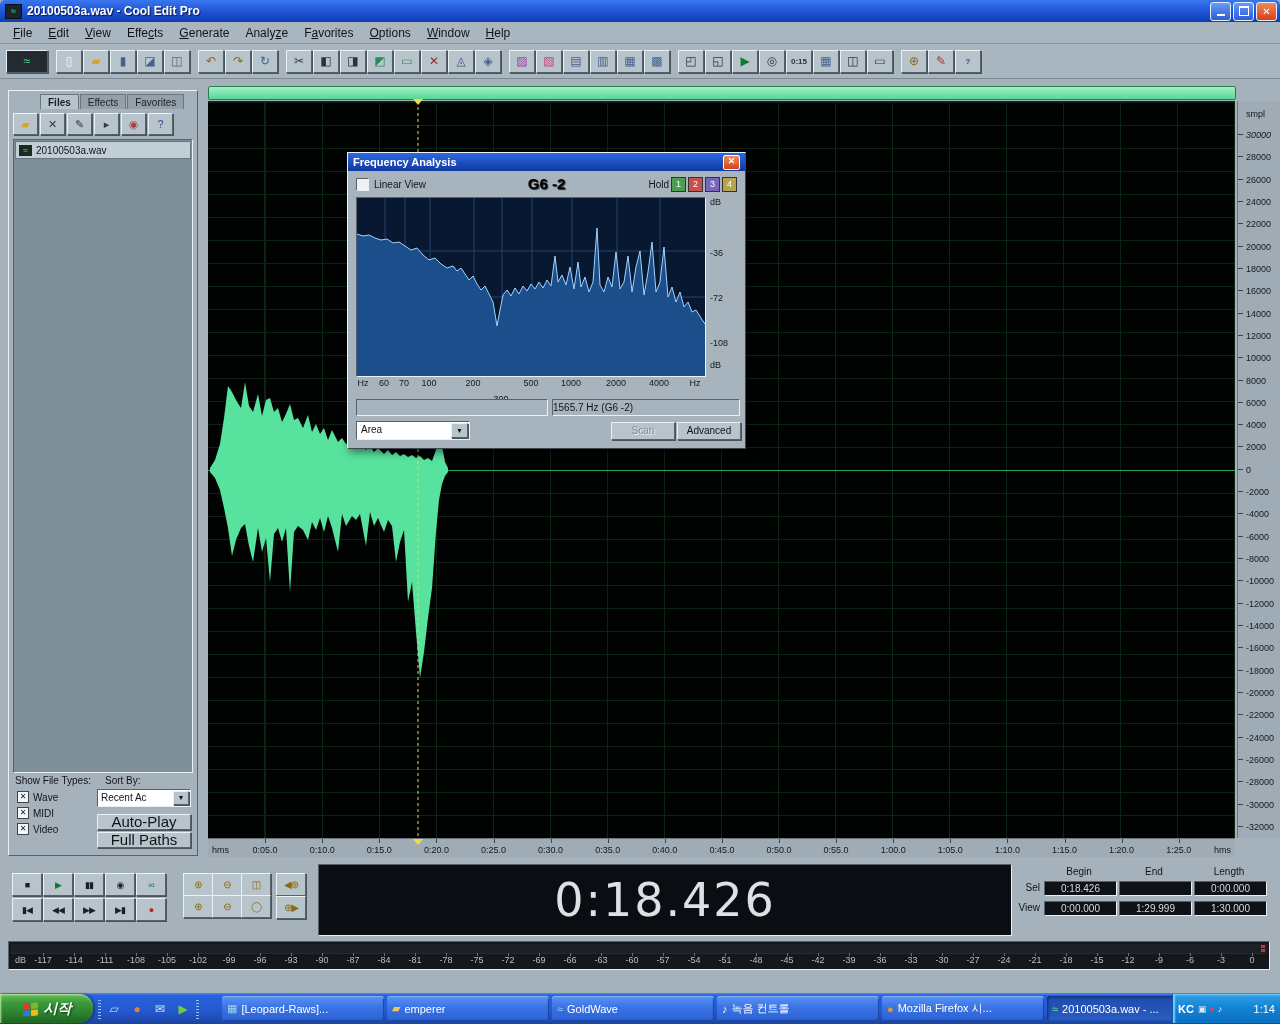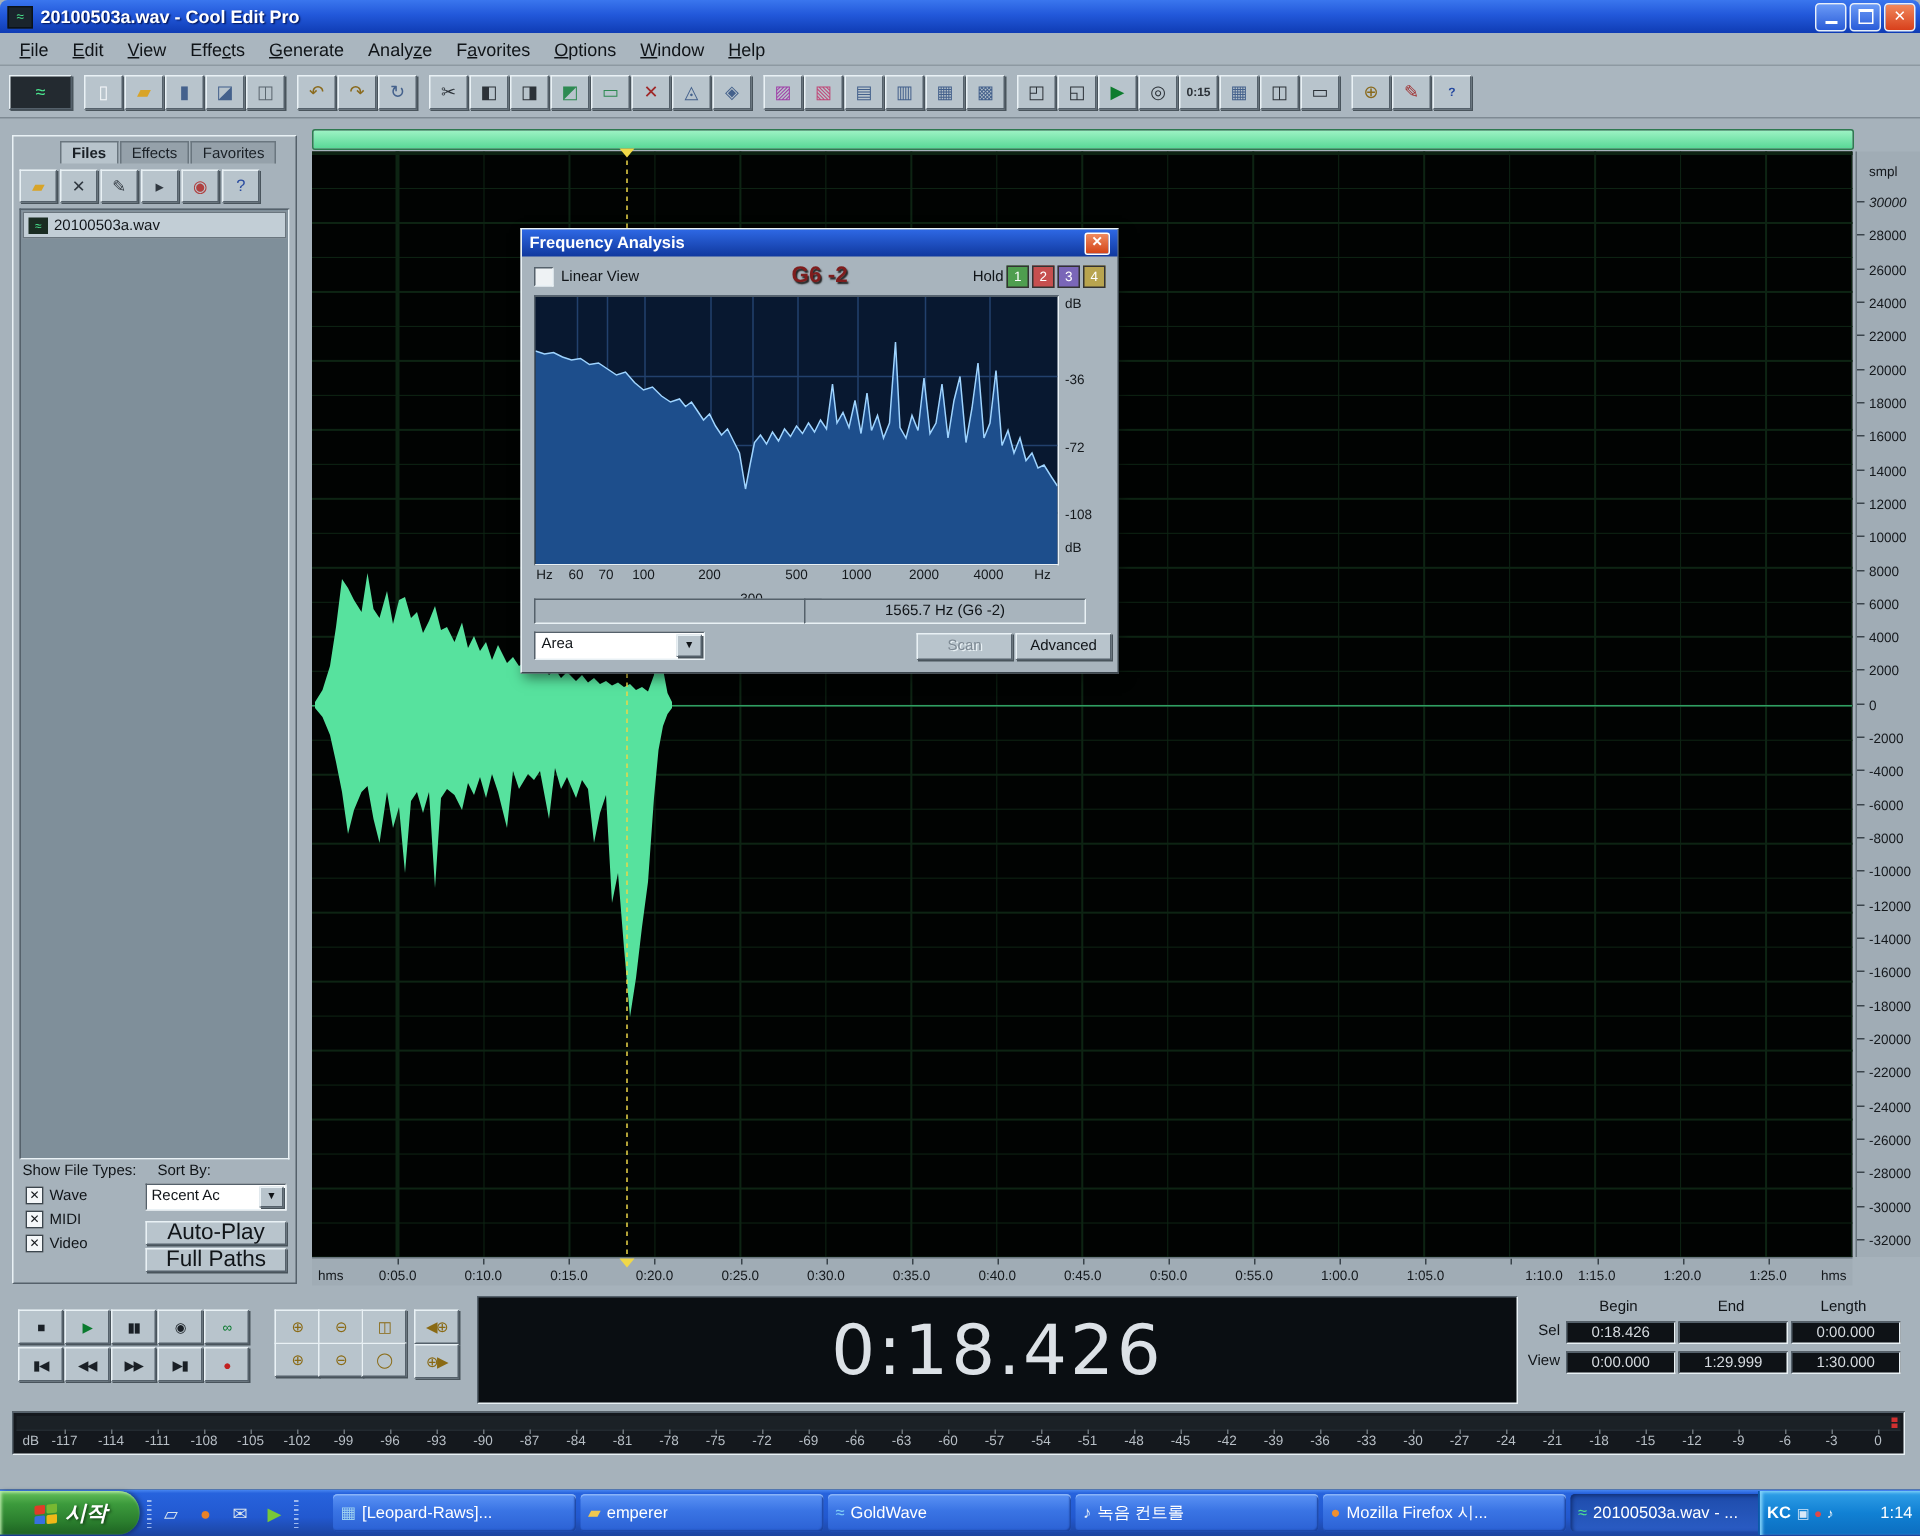--- a/index.html
+++ b/index.html
@@ -76,21 +76,21 @@
 
   
   .freqdlg{position:absolute;left:347px;top:152px;width:397px;height:295px;background:#a8b4bd;z-index:20;
     border:1px solid;border-color:#e9f1f5 #3c464e #3c464e #e9f1f5;box-shadow:2px 3px 8px rgba(0,0,0,.5);}
   .dlg-title{height:18px;background:linear-gradient(180deg,#2e68e4,#10389e);color:#fff;font-size:11px;font-weight:bold;
     display:flex;align-items:center;padding:0 5px;}
   .dlg-close{margin-left:auto;width:15px;height:13px;background:linear-gradient(180deg,#ee8a60,#d44316);
     border:1px solid #fff;border-radius:2px;color:#fff;font-size:9px;line-height:11px;text-align:center;}
   .lv-row{position:absolute;left:8px;top:25px;display:flex;align-items:center;gap:5px;font-size:10px;color:#101418;}
   .lv-cb{width:11px;height:11px;background:#eef2f4;border:1px solid;border-color:#55616b #e9f1f5 #e9f1f5 #55616b;}
-  .note-readout{position:absolute;left:0;right:0;top:22px;text-align:center;font-size:15px;font-weight:bold;color:#7f1d1d;
+  .note-readout{position:absolute;left:0;right:0;top:22px;text-align:center;font-size:15px;font-weight:bold;color:#000000;
     text-shadow:1px 1px 1px #222;pointer-events:none;}
   .hold-row{position:absolute;right:8px;top:24px;display:flex;align-items:center;gap:2px;font-size:10px;color:#101418;}
   .holdbtn{width:13px;height:13px;font-size:9px;line-height:13px;text-align:center;color:#fff;border:1px solid #333;}
   .graph{position:absolute;left:8px;top:44px;width:348px;height:178px;background:#081830;
     border:1px solid;border-color:#55616b #e9f1f5 #e9f1f5 #55616b;}
   .dbruler{position:absolute;left:360px;top:44px;width:34px;height:178px;}
   .db-label{position:absolute;left:2px;font-size:9px;color:#14181c;}
   .hzstrip{position:absolute;left:8px;top:224px;width:348px;height:13px;}
   .hz-label{position:absolute;top:1px;font-size:9px;color:#14181c;transform:translateX(-50%);}
   .statusbox{position:absolute;top:246px;height:15px;background:#a8b4bd;font-size:10px;color:#101418;
@@ -374,21 +374,21 @@
         <div class="tl-label" style="left: 513.9px;">0:45.0</div>
         <div class="tl-tick" style="left: 571px;"></div>
         <div class="tl-label" style="left: 571px;">0:50.0</div>
         <div class="tl-tick" style="left: 628.1px;"></div>
         <div class="tl-label" style="left: 628.1px;">0:55.0</div>
         <div class="tl-tick" style="left: 685.2px;"></div>
         <div class="tl-label" style="left: 685.2px;">1:00.0</div>
         <div class="tl-tick" style="left: 742.3px;"></div>
         <div class="tl-label" style="left: 742.3px;">1:05.0</div>
         <div class="tl-tick" style="left: 799.4px;"></div>
-        <div class="tl-label" style="left: 799.4px; margin-left: 22px;">1:10.0</div>
+        <div class="tl-label" style="left: 799.4px;">1:10.0</div>
         <div class="tl-tick" style="left: 856.5px;"></div>
         <div class="tl-label" style="left: 856.5px;">1:15.0</div>
         <div class="tl-tick" style="left: 913.6px;"></div>
         <div class="tl-label" style="left: 913.6px;">1:20.0</div>
         <div class="tl-tick" style="left: 970.7px;"></div>
         <div class="tl-label" style="left: 970.7px;">1:25.0</div>
       </div>
 
     <div class="freqdlg">
       <div class="dlg-title">
@@ -439,21 +439,21 @@
           <div class="hz-label" style="left: 73px;">100</div>
           <div class="hz-label" style="left: 117px;">200</div>
           <div class="hz-label" style="left: 145px; margin-top: 16px;">300</div>
           <div class="hz-label" style="left: 175px;">500</div>
           <div class="hz-label" style="left: 215px;">1000</div>
           <div class="hz-label" style="left: 260px;">2000</div>
           <div class="hz-label" style="left: 303px;">4000</div>
           <div class="hz-label" style="left: 339px;">Hz</div>
         </div>
       <div class="statusbox" style="left:8px;width:190px"></div>
-      <div class="statusbox" style="left:188px;width:186px;text-align:center">1565.7 Hz (G6 -2)</div>
+      <div class="statusbox" style="left:204px;width:186px;">1565.7 Hz (G6 -2)</div>
       <div class="modedrop">
         <span class="val">Area</span>
         <span class="modearrow btn3d">▼</span>
       </div>
       <div class="dlgbtn btn3d disabled" style="left:263px">Scan</div>
       <div class="dlgbtn btn3d" style="left:329px">Advanced</div>
     </div>
 
     <div class="controls">
       <div class="transport">

